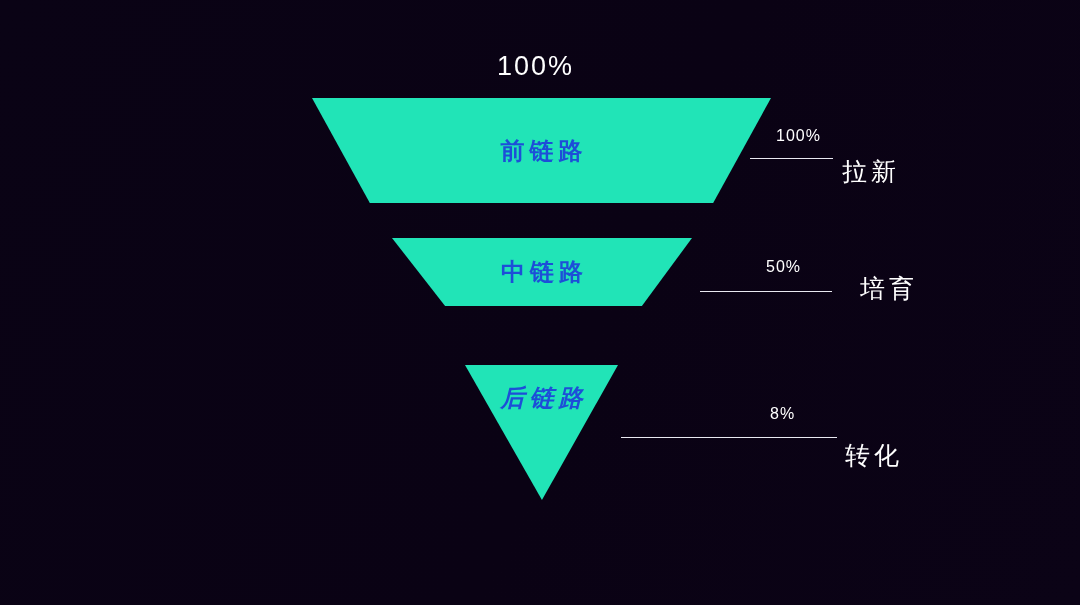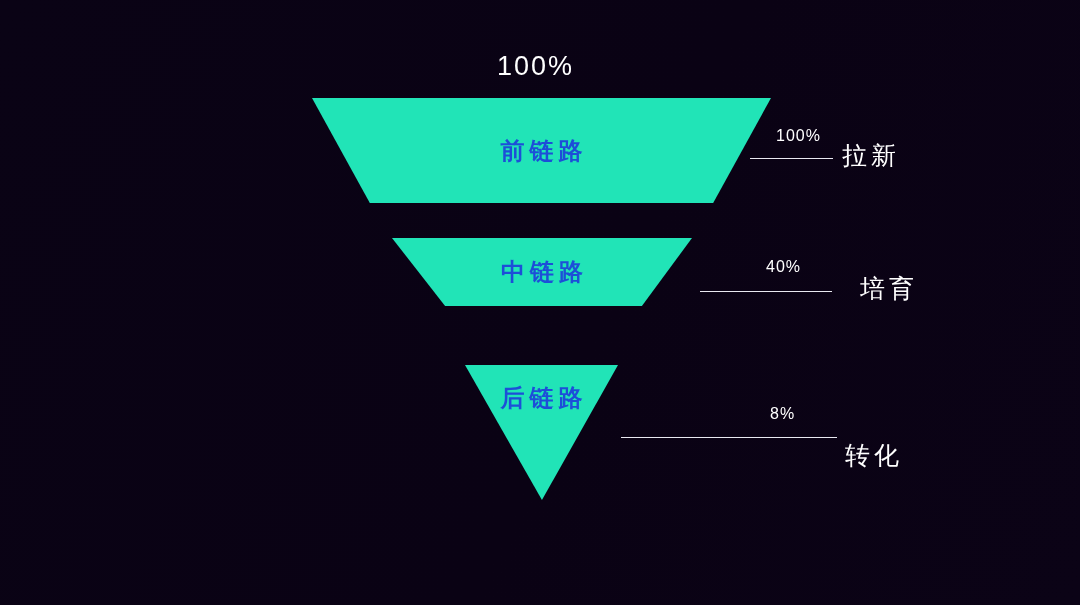--- a/index.html
+++ b/index.html
@@ -55,20 +55,21 @@
   }
   .seg2 {
     left: 392px; top: 238px; width: 300px; height: 68px;
     clip-path: polygon(0% 0%, 100% 0%, 83.3% 100%, 17.7% 100%);
   }
   .seg3 {
     left: 465px; top: 365px; width: 153px; height: 135px;
     clip-path: polygon(0% 0%, 100% 0%, 50.3% 100%);
     align-items: flex-start;
     padding-top: 0;
+    font-style: italic;
   }
   .seg3 .seg-label { margin-top: 21px; }
 
   
   .callout { position: absolute; }
   .leader {
     position: absolute;
     height: 1px;
     background: #e9e9f1;
   }
@@ -84,21 +85,21 @@
     position: absolute;
     color: #ffffff;
     font-size: 25px;
     letter-spacing: 4px;
     line-height: 1;
     white-space: nowrap;
   }
 
   .c1 .leader { left: 750px; top: 158px; width: 83px; }
   .c1 .pct    { left: 776px; top: 128px; }
-  .c1 .cat    { left: 842px; top: 143px; }
+  .c1 .cat    { left: 842px; top: 159px; }
 
   .c2 .leader { left: 700px; top: 291px; width: 132px; }
   .c2 .pct    { left: 766px; top: 259px; }
   .c2 .cat    { left: 840px; top: 276px; margin-left: 20px; }
 
   .c3 .leader { left: 621px; top: 437px; width: 216px; }
   .c3 .pct    { left: 770px; top: 406px; }
   .c3 .cat    { left: 845px; top: 423px; margin-top: 20px; }
 </style>
 </head>
@@ -120,21 +121,21 @@
     <span class="seg-label">后链路</span>
   </div>
 
   <div class="callout c1">
     <span class="pct">100%</span>
     <div class="leader"></div>
     <span class="cat">拉新</span>
   </div>
 
   <div class="callout c2">
-    <span class="pct">40%</span>
+    <span class="pct">50%</span>
     <div class="leader"></div>
     <span class="cat">培育</span>
   </div>
 
   <div class="callout c3">
     <span class="pct">8%</span>
     <div class="leader"></div>
     <span class="cat">转化</span>
   </div>
 

